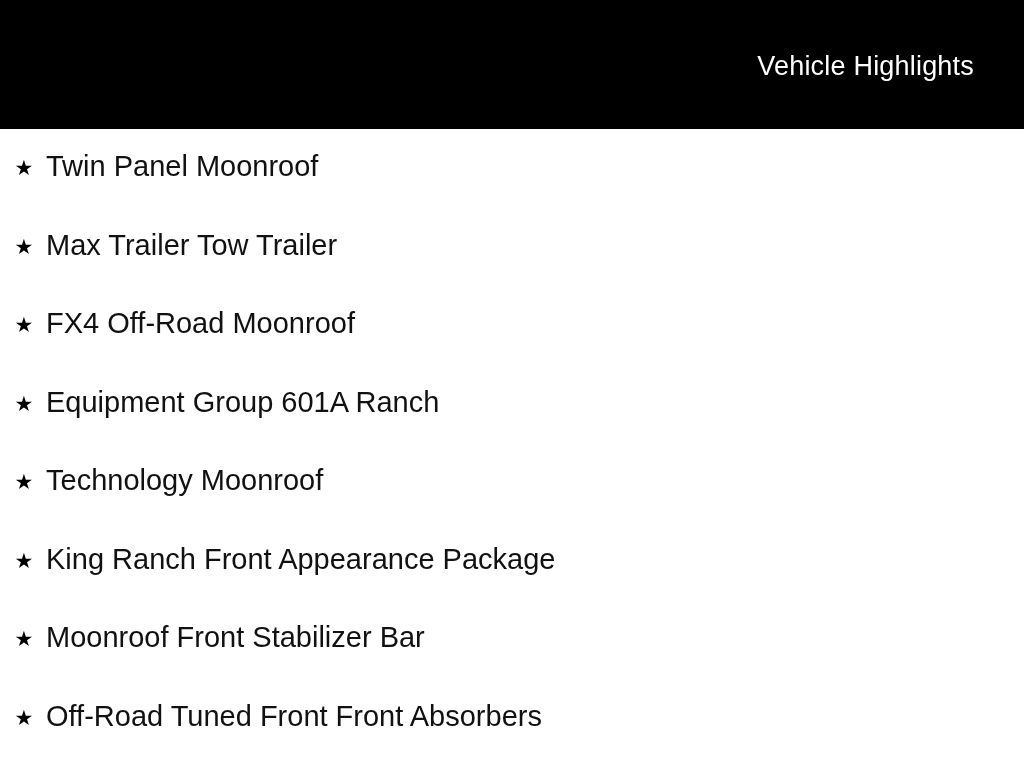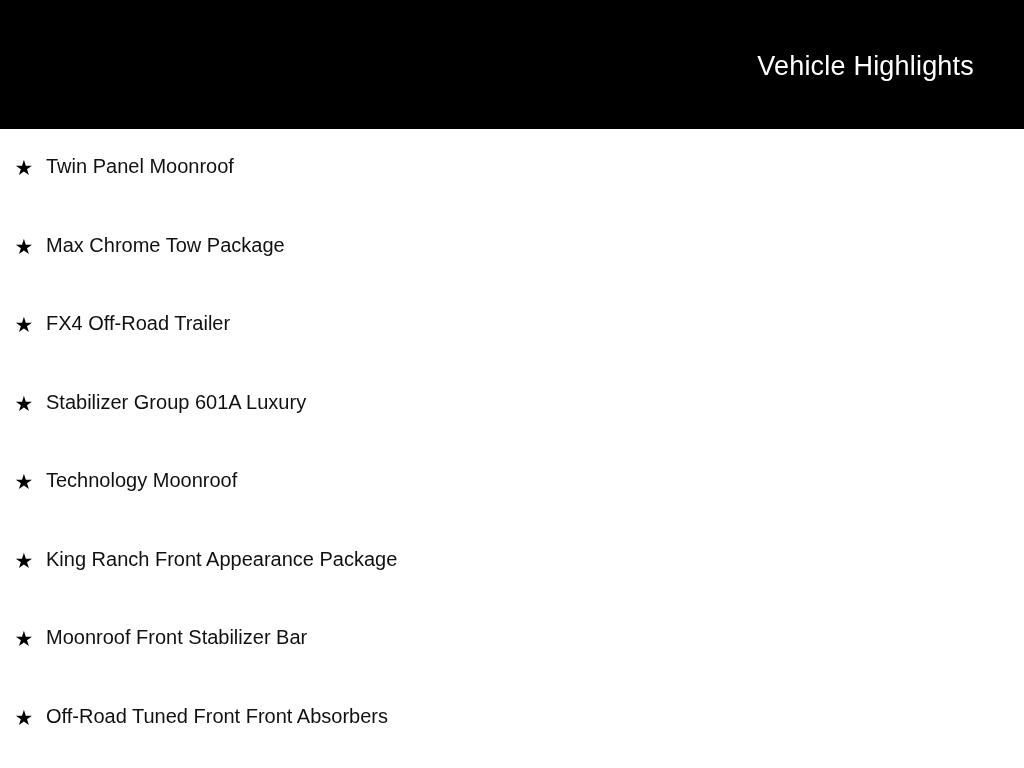--- a/index.html
+++ b/index.html
@@ -56,21 +56,21 @@
     color: #000000;
     font-size: 21px;
     line-height: 30px;
     text-align: center;
     margin-top: 2px;
     user-select: none;
   }
   .item-label {
     flex: 1 1 auto;
     color: #111111;
-    font-size: 20px;
+    font-size: 29px;
     line-height: 30px;
     padding-left: 10px;
     white-space: nowrap;
     font-family: "Liberation Sans", sans-serif;
   }
 </style>
 </head>
 <body>
 
 <div class="page">
@@ -81,31 +81,31 @@
 
   <ul class="highlight-list">
 
     <li class="highlight-item">
       <span class="star-icon">★</span>
       <span class="item-label">Twin Panel Moonroof</span>
     </li>
 
     <li class="highlight-item">
       <span class="star-icon">★</span>
-      <span class="item-label">Max Chrome Tow Package</span>
+      <span class="item-label">Max Trailer Tow Trailer</span>
     </li>
 
     <li class="highlight-item">
       <span class="star-icon">★</span>
-      <span class="item-label">FX4 Off-Road Trailer</span>
+      <span class="item-label">FX4 Off-Road Moonroof</span>
     </li>
 
     <li class="highlight-item">
       <span class="star-icon">★</span>
-      <span class="item-label">Stabilizer Group 601A Luxury</span>
+      <span class="item-label">Equipment Group 601A Ranch</span>
     </li>
 
     <li class="highlight-item">
       <span class="star-icon">★</span>
       <span class="item-label">Technology Moonroof</span>
     </li>
 
     <li class="highlight-item">
       <span class="star-icon">★</span>
       <span class="item-label">King Ranch Front Appearance Package</span>

